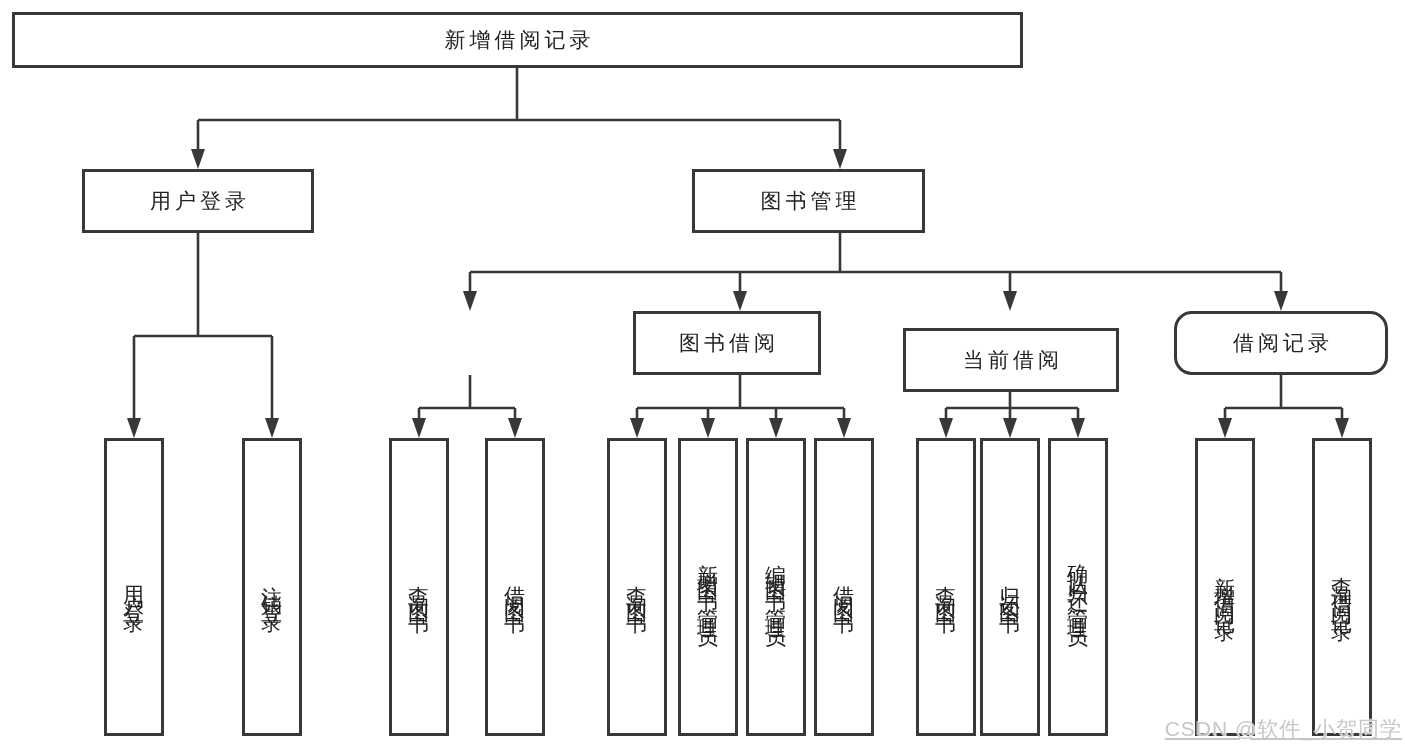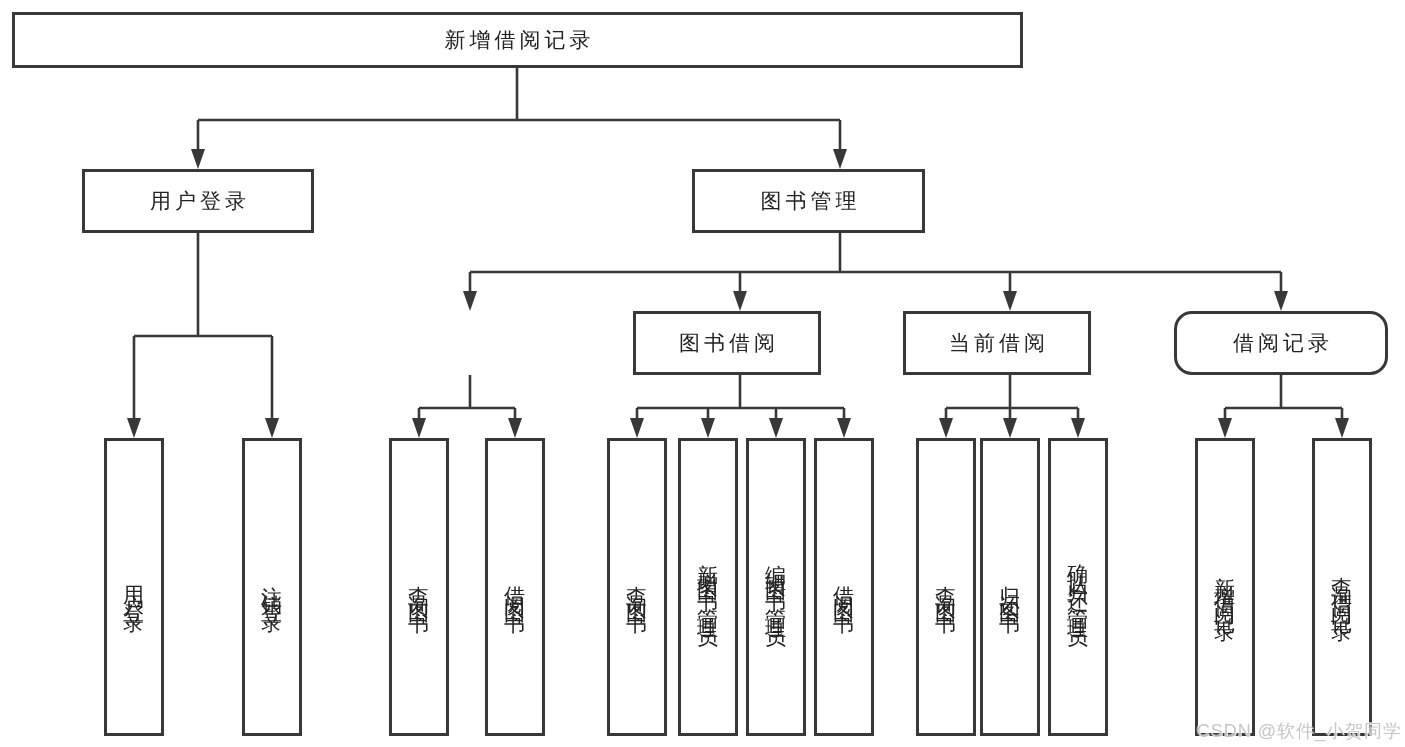--- a/index.html
+++ b/index.html
@@ -39,25 +39,26 @@
     text-orientation: mixed;
     font-size: 21px;
     letter-spacing: 9px;
     line-height: 1;
   }
   .watermark {
     position: absolute;
     right: 3px;
     bottom: 4px;
     z-index: 2;
-    font-size: 18px;
+    font-size: 21px;
     letter-spacing: 1px;
     color: #c6c6c6;
     text-shadow: 1px 1px 0 rgba(255,255,255,0.85), -1px -1px 0 rgba(255,255,255,0.6);
     white-space: nowrap;
+    text-decoration: underline;
   }
 </style>
 </head>
 <body>
 
 <div class="stage">
 
   <svg class="wires" width="1405" height="747" viewBox="0 0 1405 747" xmlns="http://www.w3.org/2000/svg">
     <g stroke="#383838" stroke-width="2.6" fill="none">
 
@@ -100,21 +101,21 @@
       <polygon points="1335,418 1349,418 1342,438"></polygon>
     </g>
   </svg>
 
   <div class="box h-box" style="left:12px; top:12px; width:1011px; height:56px;">新增借阅记录</div>
 
   <div class="box h-box" style="left:82px; top:169px; width:232px; height:64px;">用户登录</div>
   <div class="box h-box" style="left:692px; top:169px; width:233px; height:64px;">图书管理</div>
 
   <div class="box h-box" style="left:633px; top:311px; width:188px; height:64px;text-align:center;">图书借阅</div>
-  <div class="box h-box" style="left:903px; top:311px; width:188px; height:64px;font-family:Liberation Mono, monospace;">当前借阅</div>
+  <div class="box h-box" style="left:903px; top:328px; width:216px; height:64px;font-family:Liberation Mono, monospace;">当前借阅</div>
   <div class="box h-box" style="left:1174px; top:311px; width:214px; height:64px;border-radius:18px;">借阅记录</div>
 
   <div class="box v-box" style="left:104px; top:438px; width:60px; height:298px;">用户登录</div>
   <div class="box v-box" style="left:242px; top:438px; width:60px; height:298px;">注销登录</div>
 
   <div class="box v-box" style="left:389px; top:438px; width:60px; height:298px;">查询图书</div>
   <div class="box v-box" style="left:485px; top:438px; width:60px; height:298px;">借阅图书</div>
 
   <div class="box v-box" style="left:607px; top:438px; width:60px; height:298px;">查询图书</div>
   <div class="box v-box" style="left:678px; top:438px; width:60px; height:298px;">新增图书（管理员）</div>

